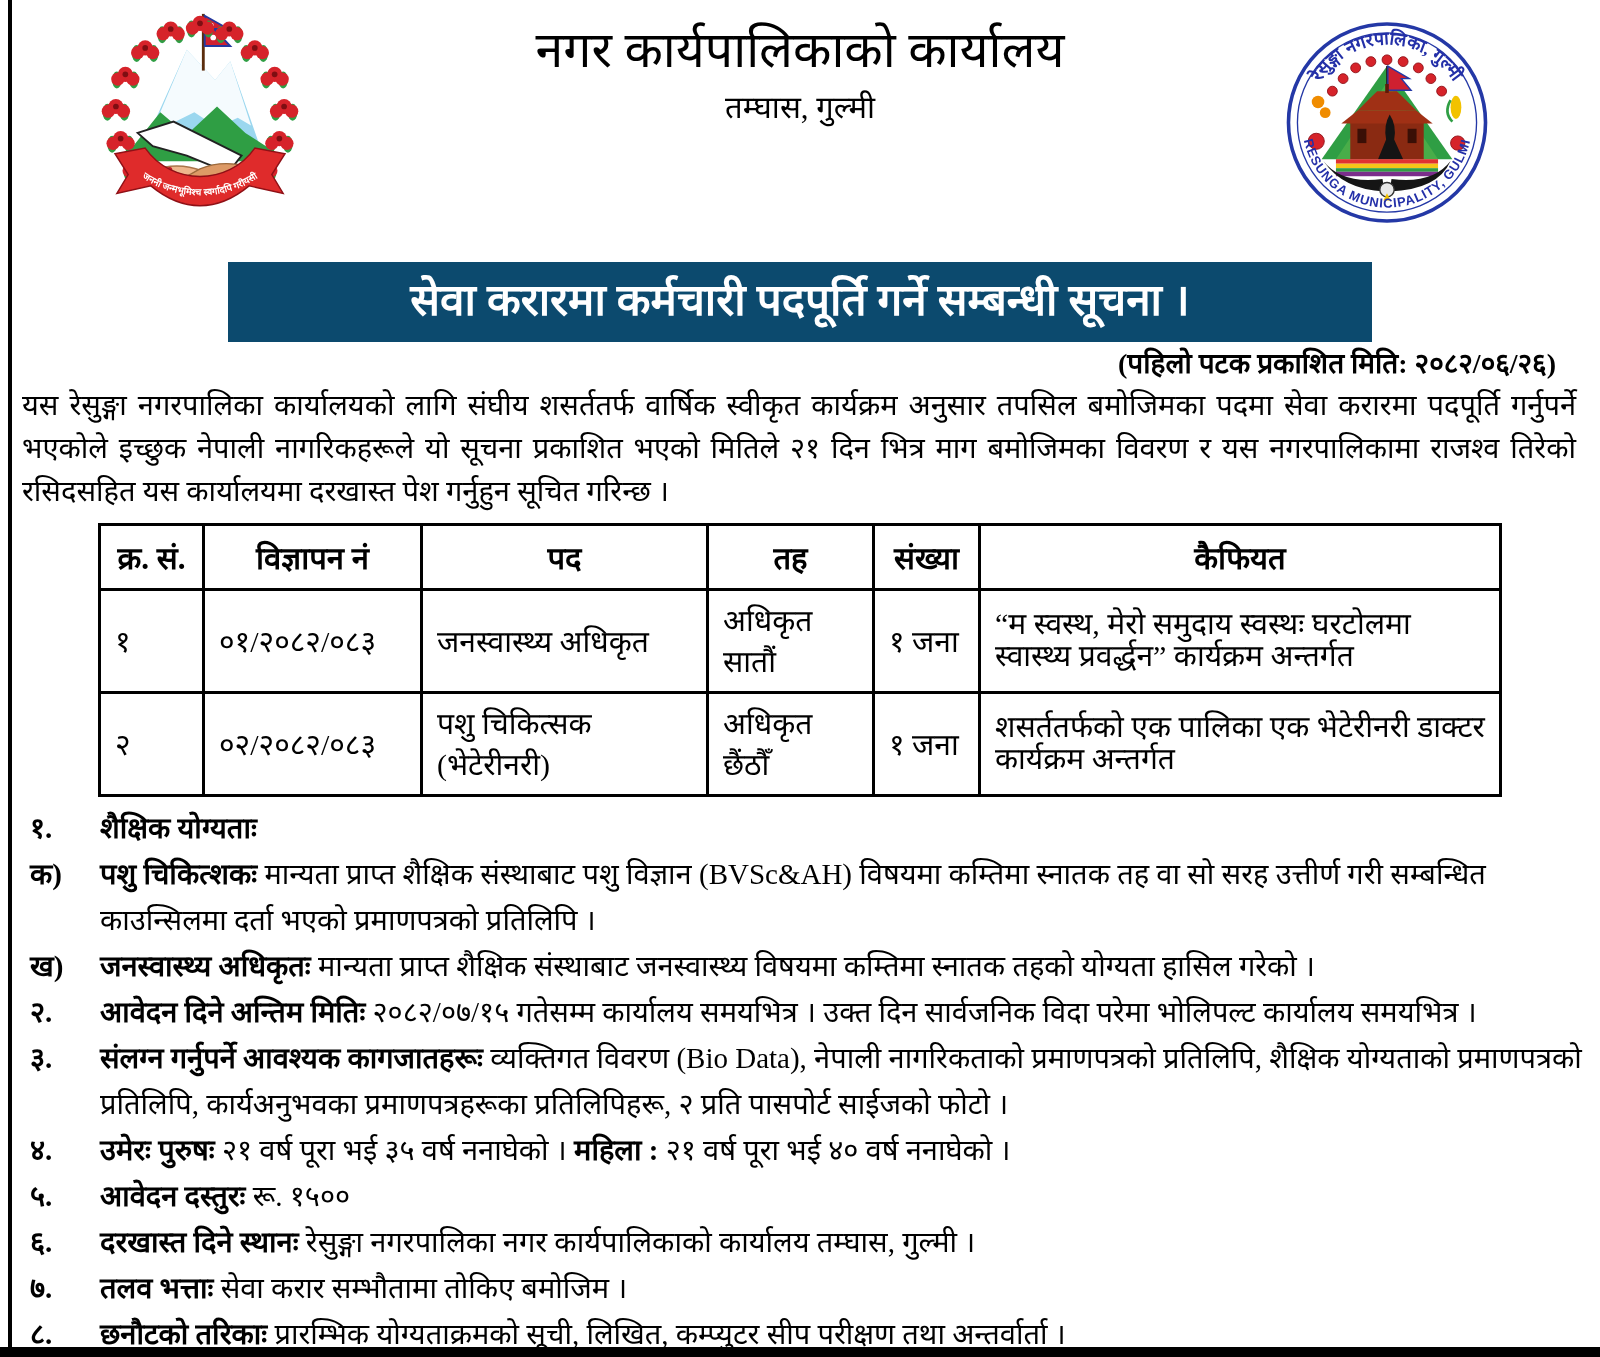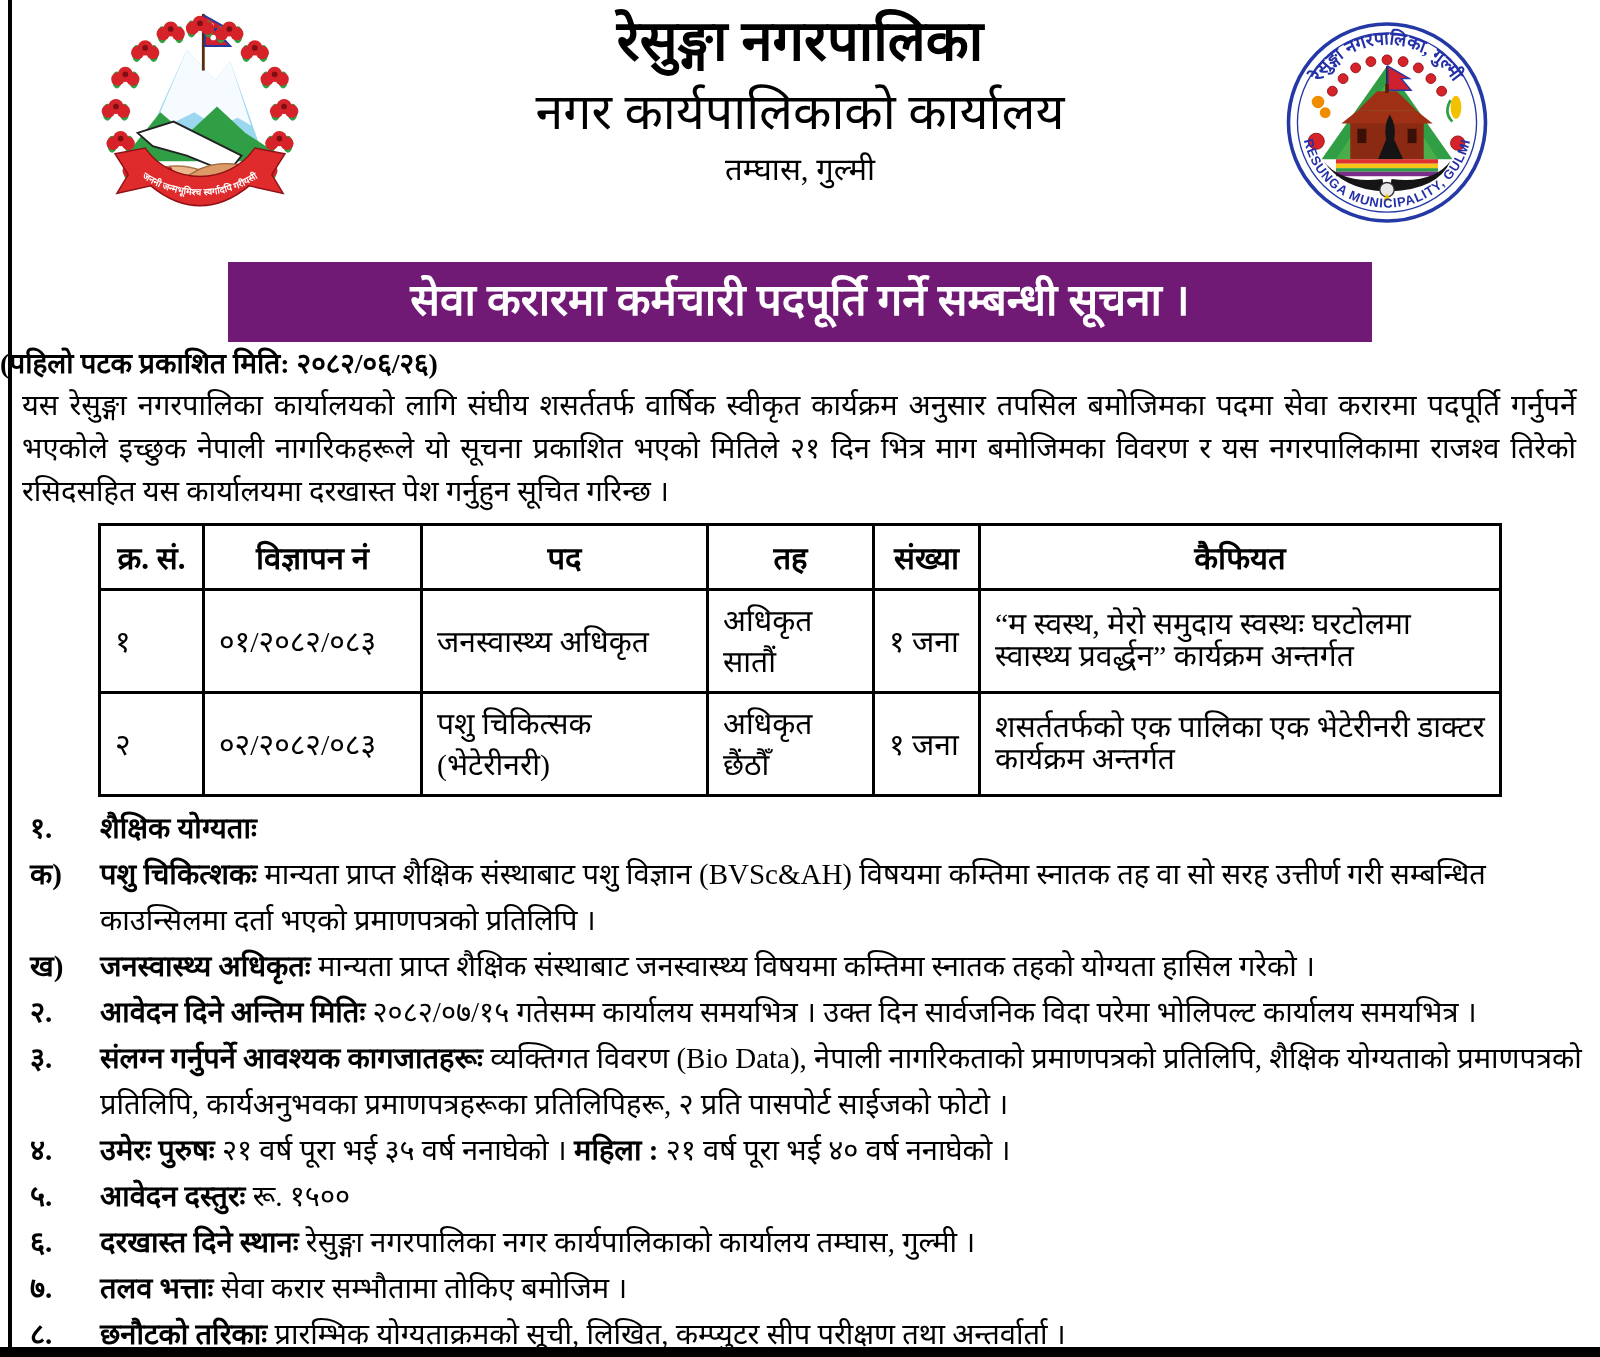--- a/index.html
+++ b/index.html
@@ -15,23 +15,23 @@
   
   .header{position:relative;padding-top:10px;height:238px;}
   .logo-left{position:absolute;left:92px;top:12px;}
   .logo-right{position:absolute;left:1284px;top:14px;}
   .titles{text-align:center;padding:0 320px;}
   .t1{font-size:56px;line-height:62px;font-weight:bold;}
   .t2{font-size:50px;line-height:56px;font-weight:normal;margin-top:12px;}
   .t3{font-size:31px;line-height:36px;font-weight:normal;margin-top:12px;}
   .t4{font-size:31px;line-height:36px;font-weight:bold;margin-top:8px;}
 
-  .banner{width:1144px;margin:14px auto 0;background:#701a75;color:#fff;text-align:center;
+  .banner{width:1144px;margin:14px auto 0;background:#0c4a6e;color:#fff;text-align:center;
           font-size:44px;font-weight:bold;padding:6px 0 14px;}
-  .pub-date{text-align:left;padding-right:32px;font-size:28px;font-weight:bold;line-height:36px;margin-top:4px;}
+  .pub-date{text-align:right;padding-right:44px;font-size:28px;font-weight:bold;line-height:36px;margin-top:4px;}
 
   .intro{margin:2px 24px 0 22px;font-size:29px;line-height:43px;text-align:justify;}
 
   table.vacancy{width:1404px;margin:10px auto 0;border-collapse:collapse;table-layout:fixed;}
   table.vacancy th,table.vacancy td{border:3px solid #000;overflow:hidden;}
   table.vacancy th{font-size:31px;font-weight:bold;padding:10px 6px;text-align:center;}
   table.vacancy td{font-size:30px;padding:8px 10px 10px 14px;text-align:left;vertical-align:middle;}
   td.remarks{font-size:25px;line-height:32px;padding-left:16px;}
   .bold{font-weight:normal;}
 
@@ -247,21 +247,20 @@
       <ellipse cx="192" cy="104" rx="6" ry="13" fill="#f2c200"></ellipse>
       <path d="M186,96 q-8,14 2,24" stroke="#2f9e44" fill="none" stroke-width="3"></path>
       <circle cx="194" cy="144" r="8" fill="#d6232a" stroke="#8f1016"></circle>
       <text font-size="14.5" font-weight="bold" fill="#2430a8" letter-spacing="1" font-family="Liberation Sans, sans-serif">
         <textPath href="#sealBot" startOffset="50%" text-anchor="middle">RESUNGA MUNICIPALITY, GULMI</textPath>
       </text>
     </svg>
   </div>
 
   <div class="titles">
-    <div class="t1">रेसुङ्गा नगरपालिका</div>
     <div class="t2">नगर कार्यपालिकाको कार्यालय</div>
     <div class="t3">तम्घास, गुल्मी</div>
   </div>
 </div>
 
 <div class="banner">सेवा करारमा कर्मचारी पदपूर्ति गर्ने सम्बन्धी सूचना ।</div>
 
 <div class="pub-date">(पहिलो पटक प्रकाशित मिति: २०८२/०६/२६)</div>
 
 <div class="intro">यस रेसुङ्गा नगरपालिका कार्यालयको लागि संघीय शसर्ततर्फ वार्षिक स्वीकृत कार्यक्रम अनुसार तपसिल बमोजिमका पदमा सेवा करारमा पदपूर्ति गर्नुपर्ने भएकोले इच्छुक नेपाली नागरिकहरूले यो सूचना प्रकाशित भएको मितिले २१ दिन भित्र माग बमोजिमका विवरण र यस नगरपालिकामा राजश्व तिरेको रसिदसहित यस कार्यालयमा दरखास्त पेश गर्नुहुन सूचित गरिन्छ ।</div>

